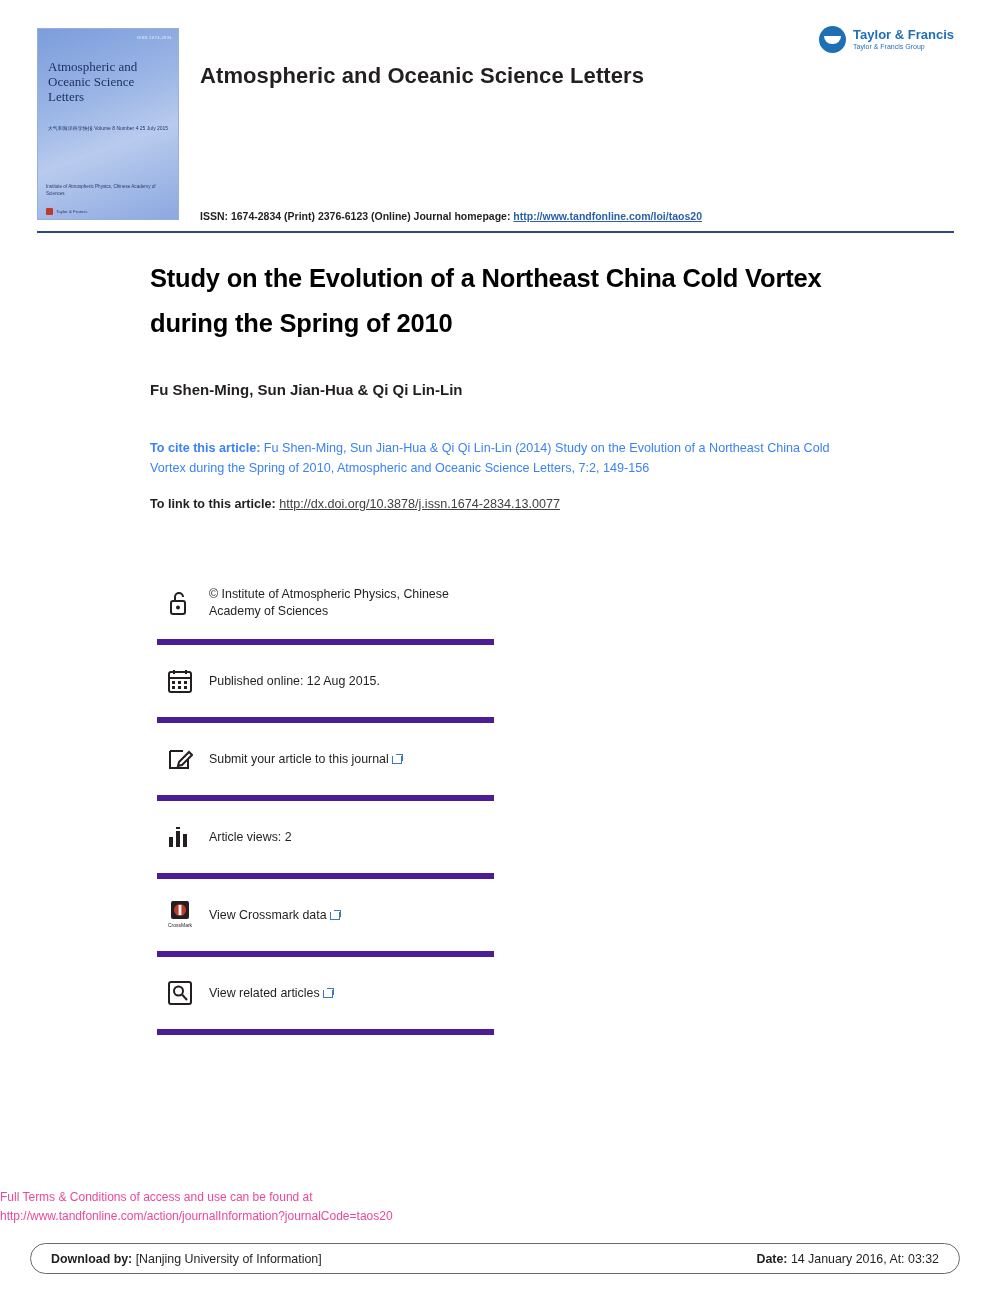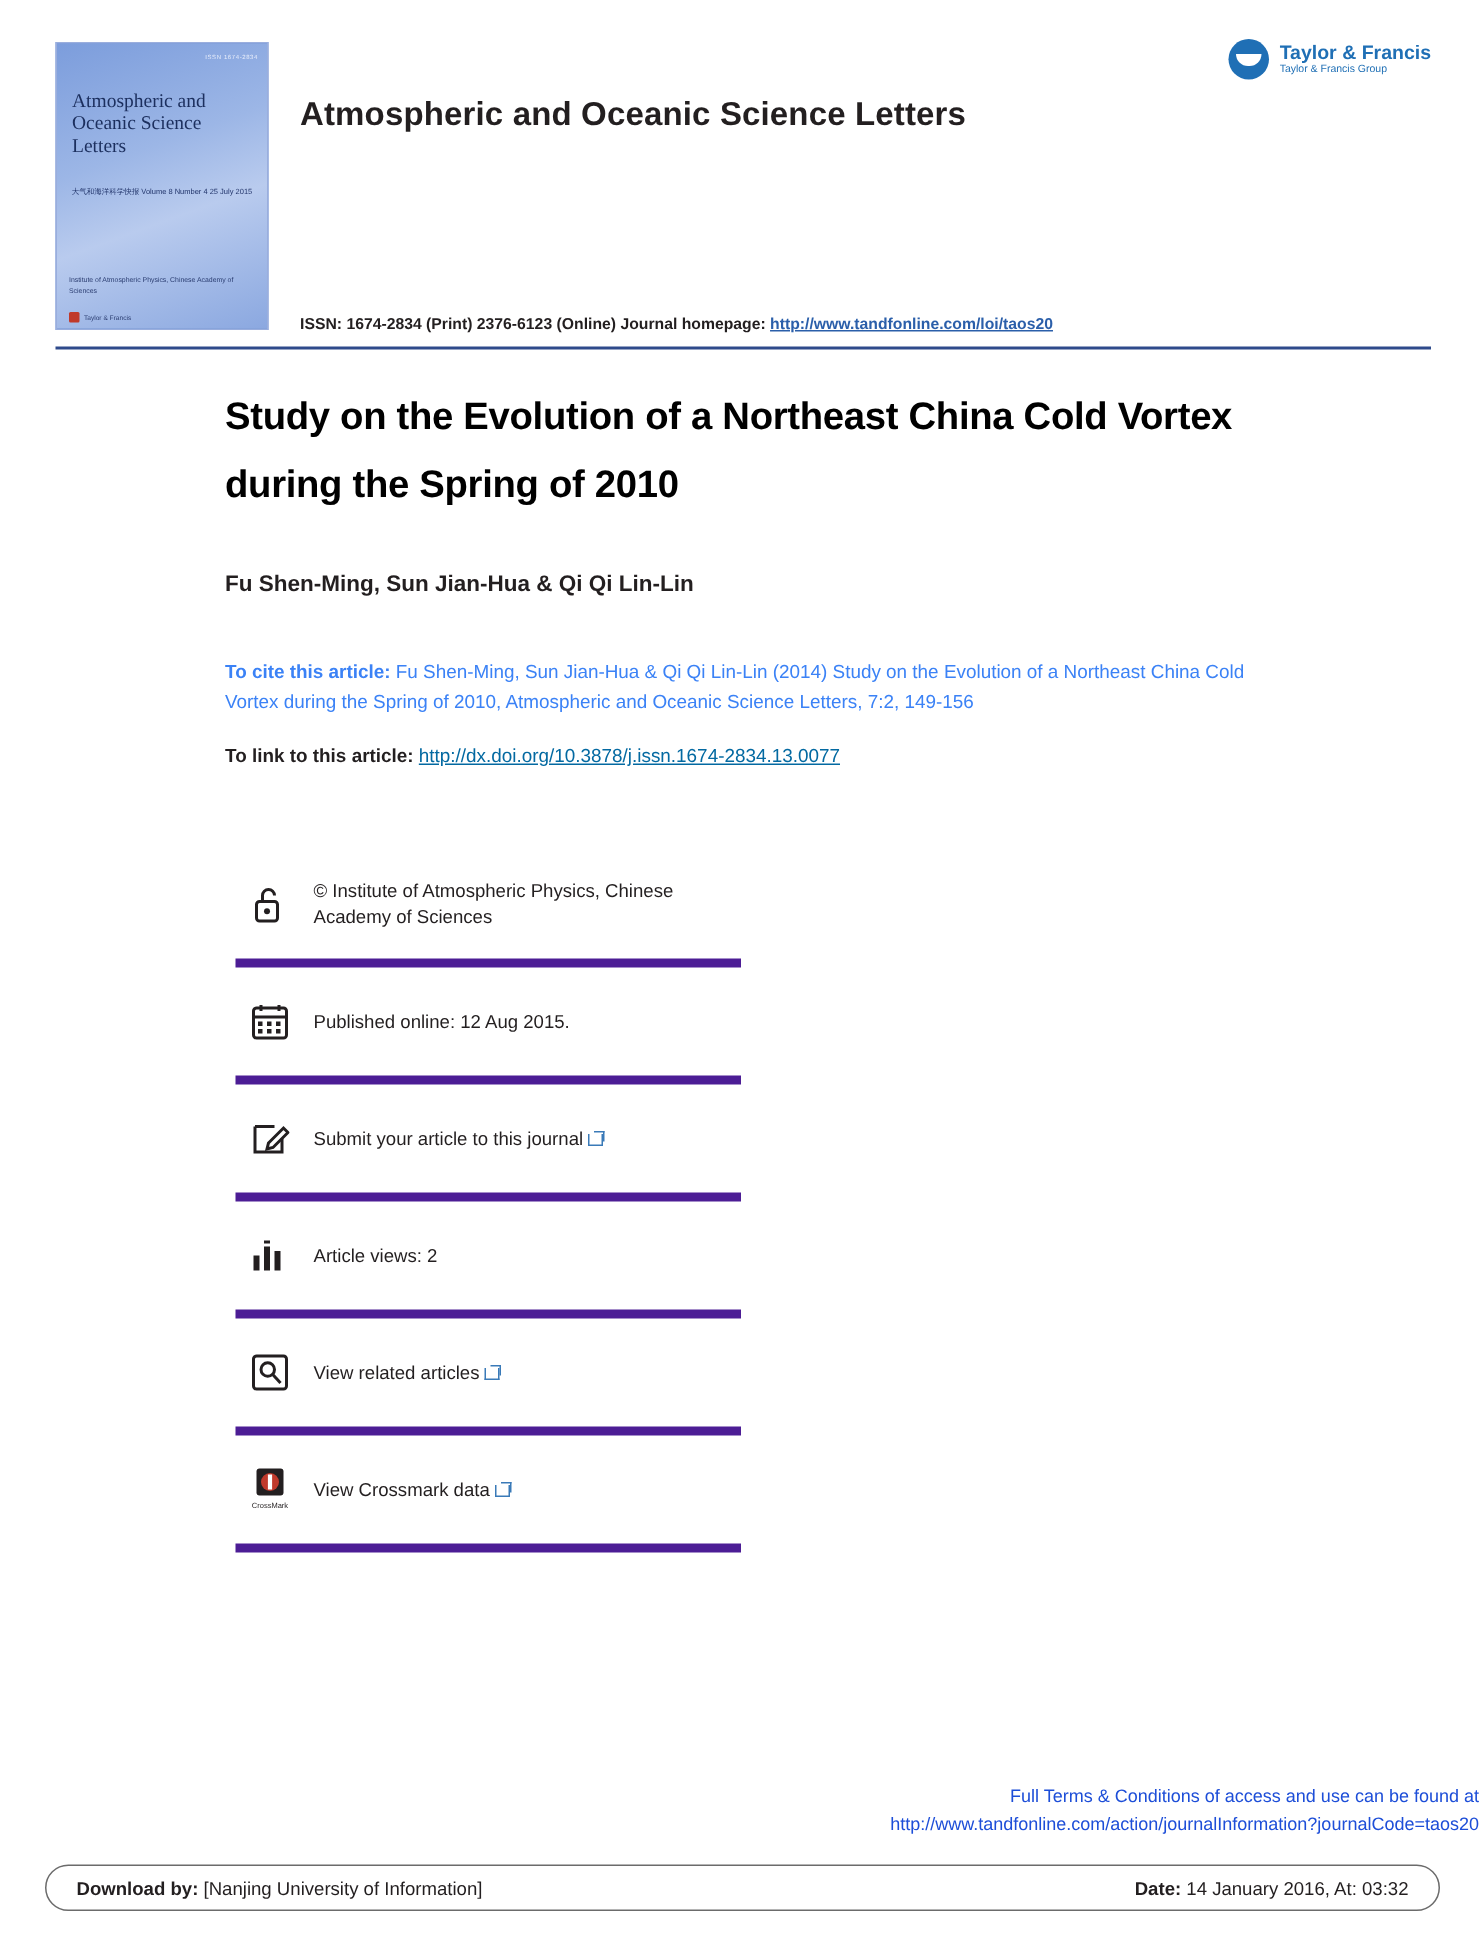--- a/index.html
+++ b/index.html
@@ -197,21 +197,21 @@
     color: #3b82f6;
   }
   .cite .lbl { font-weight: bold; }
   .link-line {
     margin-top: 19px;
     font-size: 12.6px;
     color: #231f20;
   }
   .link-line .lbl { font-weight: bold; }
   .link-line a {
-    color: #0369a1;
+    color: #404040;
   }
 
   
   .meta {
     margin-top: 56px;
     width: 337px;
     margin-left: 7px;
   }
   .meta-row {
     display: flex;
@@ -262,24 +262,24 @@
 
   
   .ico { display:block; }
 
   
   .terms {
     position: absolute;
     left: 0;
     right: 0;
     top: 1188px;
-    text-align: right;
+    text-align: left;
     font-size: 12px;
     line-height: 19px;
-    color: #1d4ed8;
+    color: #ec4899;
   }
   .dl-bar {
     position: absolute;
     left: 30px;
     right: 26px;
     top: 1243px;
     height: 31px;
     border: 1px solid #6b6b6b;
     border-radius: 16px;
     display: flex;
@@ -396,45 +396,45 @@
             <rect x="9" y="6" width="4" height="16" fill="#231f20"></rect>
             <rect x="16" y="9" width="4" height="13" fill="#231f20"></rect>
             <rect x="9" y="2" width="4" height="2" fill="#231f20"></rect>
           </svg>
         </div>
         <div class="meta-text">Article views: 2</div>
       </div>
 
       <div class="meta-row">
         <div class="meta-icon">
-          <svg class="ico" width="26" height="26" viewBox="0 0 26 26" aria-hidden="true">
-            <rect x="2" y="2" width="22" height="22" rx="2" fill="none" stroke="#231f20" stroke-width="2"></rect>
-            <circle cx="11.5" cy="11" r="4.5" fill="none" stroke="#231f20" stroke-width="2"></circle>
-            <line x1="15" y1="14.5" x2="20" y2="20" stroke="#231f20" stroke-width="2"></line>
-          </svg>
-        </div>
-        <div class="meta-text">
-          <span>View related articles</span><span class="ext-link"></span>
-        </div>
-      </div>
-
-      <div class="meta-row">
-        <div class="meta-icon">
           <svg class="ico" width="30" height="30" viewBox="0 0 30 30" aria-hidden="true">
             <rect x="4" y="1" width="18" height="18" rx="2" fill="#231f20"></rect>
             <circle cx="13" cy="10" r="6" fill="#c0392b"></circle>
             <rect x="11.6" y="5" width="2.8" height="10" fill="#ffffff"></rect>
             <text x="13" y="27" font-size="5" text-anchor="middle" fill="#231f20" font-family="Liberation Sans, sans-serif">CrossMark</text>
           </svg>
         </div>
         <div class="meta-text">
           <span>View Crossmark data</span><span class="ext-link"></span>
         </div>
       </div>
 
+      <div class="meta-row">
+        <div class="meta-icon">
+          <svg class="ico" width="26" height="26" viewBox="0 0 26 26" aria-hidden="true">
+            <rect x="2" y="2" width="22" height="22" rx="2" fill="none" stroke="#231f20" stroke-width="2"></rect>
+            <circle cx="11.5" cy="11" r="4.5" fill="none" stroke="#231f20" stroke-width="2"></circle>
+            <line x1="15" y1="14.5" x2="20" y2="20" stroke="#231f20" stroke-width="2"></line>
+          </svg>
+        </div>
+        <div class="meta-text">
+          <span>View related articles</span><span class="ext-link"></span>
+        </div>
+      </div>
+
     </div>
   </div>
 
   <div class="terms">
     <div>Full Terms &amp; Conditions of access and use can be found at</div>
     <div>http://www.tandfonline.com/action/journalInformation?journalCode=taos20</div>
   </div>
 
   <div class="dl-bar">
     <div>

